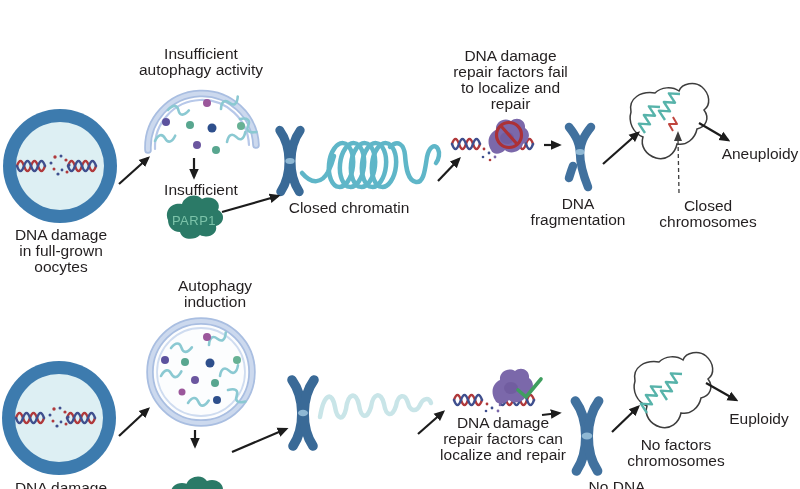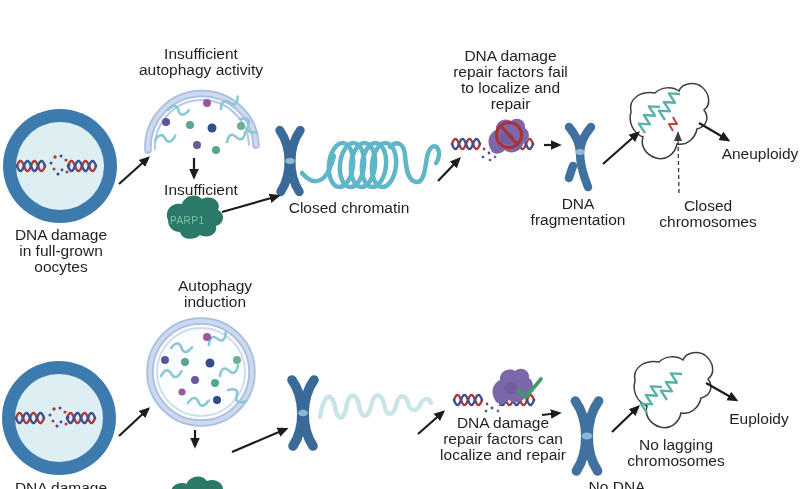--- a/index.html
+++ b/index.html
@@ -6,21 +6,21 @@
   .canvas{
     position:relative;width:800px;height:489px;background:#ffffff;overflow:hidden;
     font-family:"Liberation Sans",sans-serif;color:#231f20;margin-top:45px;
   }
   .canvas svg{position:absolute;left:0;top:0;}
   .lbl{
     position:absolute;text-align:center;font-size:15.5px;line-height:16px;
     white-space:pre-line;color:#231f20;letter-spacing:0;
   }
   .parp-lbl{
-    position:absolute;font-size:10px;line-height:11px;
+    position:absolute;text-align:center;font-size:13px;line-height:11px;
     color:#7cc3a9;letter-spacing:.5px;
   }
 </style>
 </head>
 <body>
 
 <div class="canvas">
 <svg width="800" height="489" viewBox="0 0 800 489">
   <defs>
     <marker id="ah" viewBox="0 0 10 10" refX="7.5" refY="5" markerWidth="5" markerHeight="5" orient="auto-start-reverse">
@@ -252,16 +252,16 @@
 induction</div>
 <div class="lbl" style="left:-1px;top:435px;width:124px;">DNA damage
 in full-grown
 oocytes</div>
 <div class="parp-lbl" style="left:173px;top:451px;width:48px;">PARP1</div>
 <div class="lbl" style="left:428px;top:370px;width:150px;">DNA damage
 repair factors can
 localize and repair</div>
 <div class="lbl" style="left:556px;top:434px;width:122px;">No DNA
 fragmentation</div>
-<div class="lbl" style="left:615px;top:392px;width:122px;">No lagging
+<div class="lbl" style="left:615px;top:392px;width:122px;">No factors
 chromosomes</div>
 <div class="lbl" style="left:714px;top:366px;width:90px;">Euploidy</div>
 </div>
 
 </body></html>

